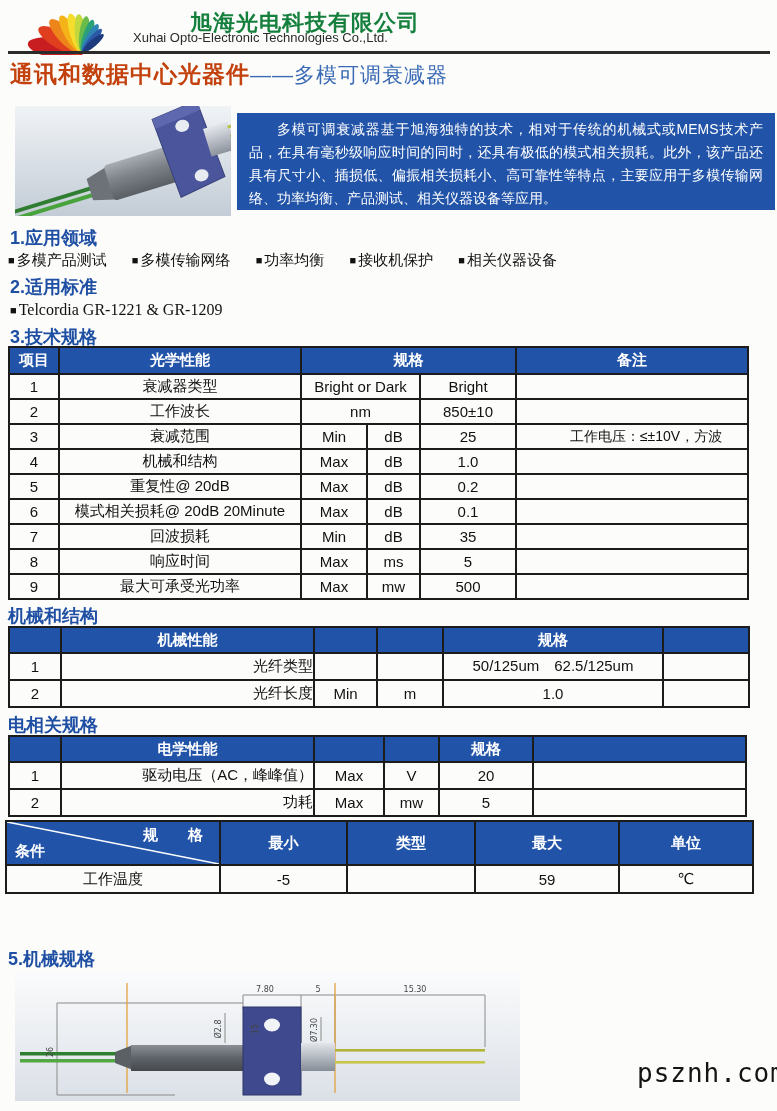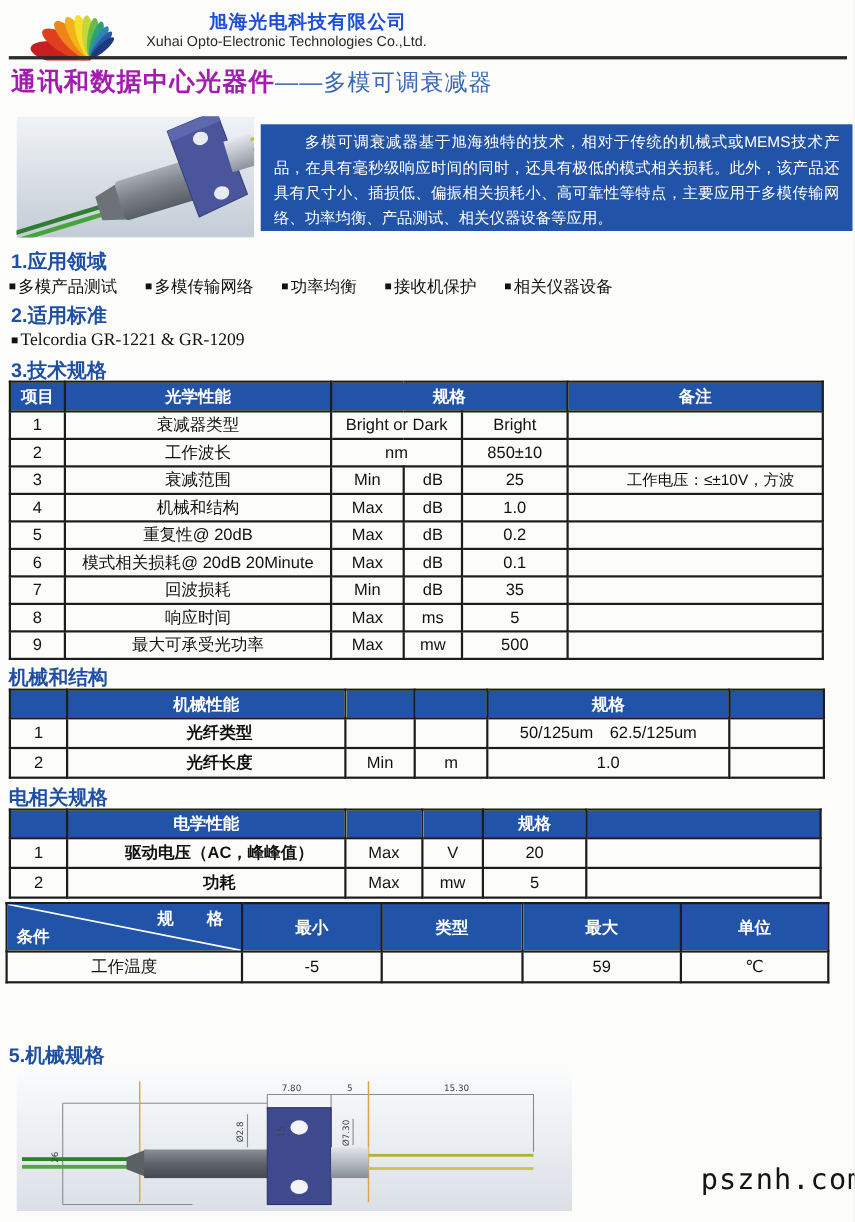--- a/index.html
+++ b/index.html
@@ -3,26 +3,26 @@
 <meta charset="utf-8">
 <style>
   html,body { margin:0; padding:0; background:#e9e9e9; }
   .page {
     position:relative; width:777px; height:1111px; margin:0 auto;
     background:#fcfcfb; overflow:hidden;
     font-family:"Liberation Sans","DejaVu Sans",sans-serif; color:#111;
   }
   
   .logo { position:absolute; left:20px; top:1px; }
-  .co-cn { position:absolute; left:190px; top:8px; font-size:17px; font-weight:bold; color:#1d4ed8; letter-spacing:1px;}
+  .co-cn { position:absolute; left:190px; top:8px; font-size:22px; font-weight:bold; color:#15803d; letter-spacing:1px;}
   .co-en { position:absolute; left:133px; top:30px; font-size:13px; color:#2a2a2a; }
   .rule  { position:absolute; left:8px; top:51px; width:762px; height:3px; background:#2b2b2b; }
   
   .title { position:absolute; left:10px; top:59px; white-space:nowrap; }
-  .t-main { font-size:23px; font-weight:bold; color:#a21caf; letter-spacing:1px;}
+  .t-main { font-size:23px; font-weight:bold; color:#c2410c; letter-spacing:1px;}
   .t-sub  { font-size:21px; font-weight:500; color:#3a6ab5; letter-spacing:1px;}
   
   .photo { position:absolute; left:15px; top:106px; width:216px; height:110px; }
   
   .intro {
     position:absolute; left:237px; top:113px; width:514px; height:87px;
     background:#2153a8; color:#ffffff; padding:5px 12px;
     font-size:14px; line-height:23px; text-align:justify; text-indent:2em;
   }
   
@@ -39,21 +39,21 @@
   
   table { border-collapse:collapse; table-layout:fixed; position:absolute; }
   td,th { border:2px solid #1c1c1c; text-align:center; padding:0; overflow:hidden; white-space:nowrap; font-size:15px; }
   thead th { background:#2153a8; color:#fff; font-weight:bold; }
   .t-optical { left:8px; top:346px; width:739px; }
   .t-optical thead tr { height:27px; } .t-optical tbody tr { height:25px; }
   .t-mech { left:8px; top:626px; width:740px; }
   .t-elec { left:8px; top:735px; width:737px; }
   .t-mech thead tr,.t-elec thead tr { height:26px; }
   .t-mech tbody tr,.t-elec tbody tr { height:27px; }
-  .cell-left { text-align:center; padding-left:24px;font-weight:bold; }
+  .cell-left { text-align:right; padding-left:24px; }
   .cell-note { font-size:14px;padding-left:28px; }
   .t-env { left:5px; top:820px; width:747px; }
   .t-env thead tr { height:44px; } .t-env tbody tr { height:28px; }
   .diag { position:relative; padding:0; }
   .diag svg { position:absolute; left:0; top:0; width:100%; height:100%; }
   .diag-top { position:absolute; right:16px; top:4px; font-size:15px; }
   .diag-bot { position:absolute; left:8px; bottom:3px; font-size:15px; }
   
   .drawing { position:absolute; left:15px; top:973px; width:505px; height:128px; }
   .dim-t { font-size:8px; fill:#444; font-family:"DejaVu Sans",sans-serif; }

